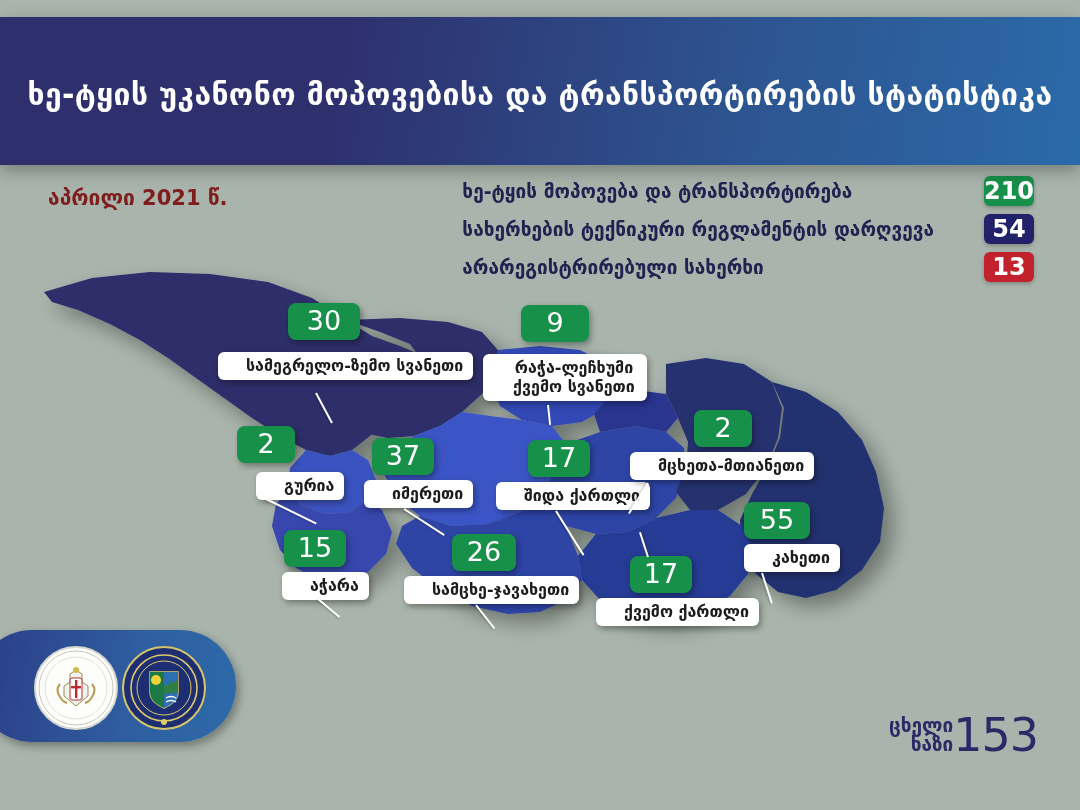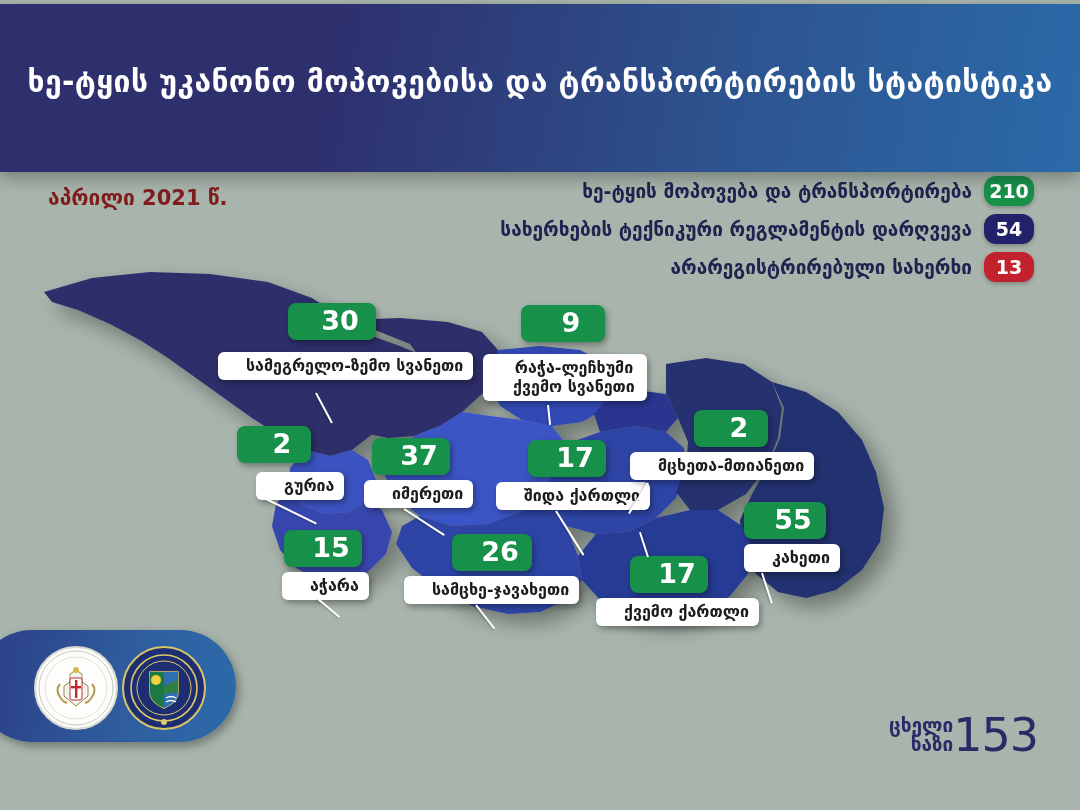--- a/index.html
+++ b/index.html
@@ -13,23 +13,23 @@
     height: 810px;
     overflow: hidden;
     background: #a9b5ac;
     font-family: "DejaVu Sans", "Liberation Sans", sans-serif;
     user-select: none;
   }
 
   
   #header {
     position: absolute;
-    left: 0; top: 4px;
+    left: 0; top: 17px;
     width: 1080px;
-    height: 168px;
+    height: 148px;
     background: linear-gradient(100deg, #2e2f6d 0%, #2e2f6d 30%, #2d5490 68%, #2b6aa9 100%);
     box-shadow: 0 6px 16px rgba(0,0,0,0.30);
     z-index: 6;
   }
   #header-title {
     position: absolute;
     left: 0; right: 0;
     top: 60px;
     text-align: center;
     color: #ffffff;
@@ -53,37 +53,38 @@
   
   #legend {
     position: absolute;
     right: 46px;
     top: 176px;
     z-index: 5;
   }
   .legend-row {
     display: flex;
     align-items: center;
-    justify-content: flex-end;
+    justify-content: space-between;
     margin-bottom: 8px;
     height: 30px;
+    gap: 38px;
   }
   .legend-text {
     color: #21224f;
     font-size: 19px;
     font-weight: bold;
     white-space: nowrap;
     margin-right: 12px;
   }
   .legend-badge {
     width: 50px;
     height: 30px;
-    border-radius: 12px;
+    border-radius: 6px;
     color: #fff;
-    font-size: 19px;
+    font-size: 24px;
     font-weight: bold;
     display: flex;
     align-items: center;
     justify-content: center;
     box-shadow: 0 2px 4px rgba(0,0,0,0.25);
   }
 
   
   #map-wrap {
     position: absolute;
@@ -97,23 +98,23 @@
   
   .callout {
     position: absolute;
     z-index: 4;
   }
   .callout-badge {
     position: absolute;
     background: #17904a;
     color: #ffffff;
     font-size: 27px;
-    font-weight: bold;
+    font-weight: normal;
     border-radius: 8px;
-    padding: 2px 0 4px 16px;
+    padding: 2px 0 4px 0;
     text-align: center;
     box-shadow: 2px 3px 6px rgba(0,0,0,0.35);
     line-height: 1.15;
   }
   .callout-name {
     position: absolute;
     background: #ffffff;
     color: #1c1c1c;
     font-size: 16px;
     font-weight: bold;

